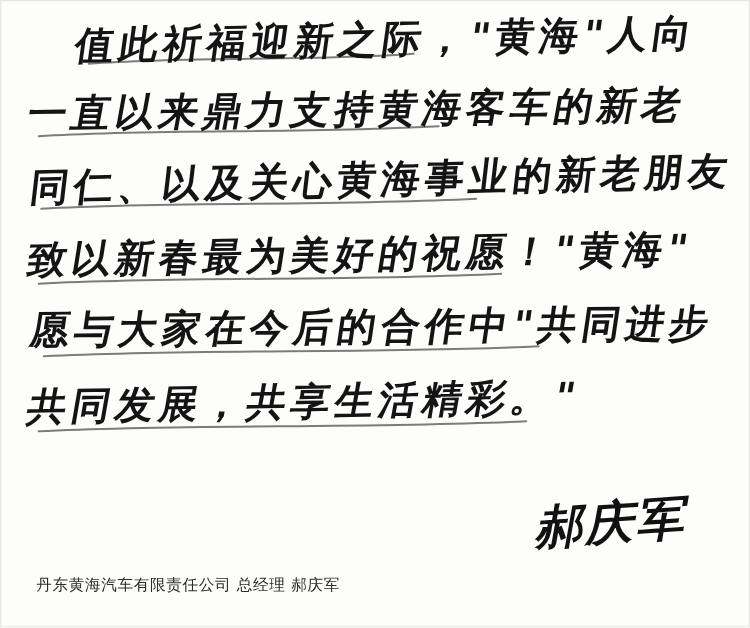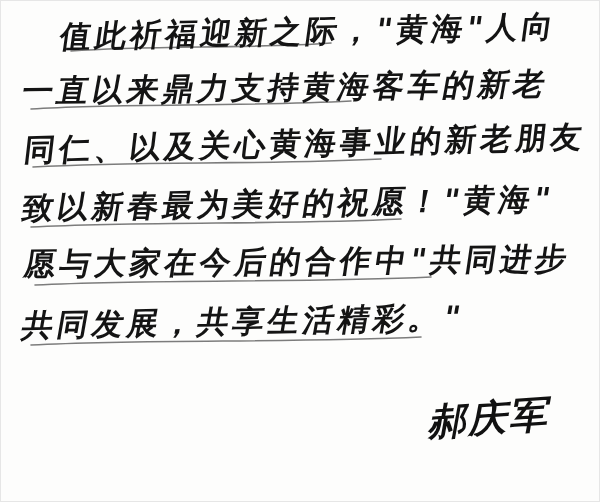--- a/index.html
+++ b/index.html
@@ -95,14 +95,15 @@
         <path d="M32 166 C 140 160, 260 164, 380 158"></path>
         <path d="M30 226 C 150 220, 280 224, 400 218"></path>
         <path d="M34 284 C 160 278, 300 282, 430 276"></path>
         <path d="M30 344 C 150 338, 290 342, 420 336"></path>
       </g>
     </svg>
 
     <div class="signature">郝庆军</div>
   </div>
 
+  <div class="caption">丹东黄海汽车有限责任公司  总经理  郝庆军</div>
 
 </div>
 
 </body></html>

